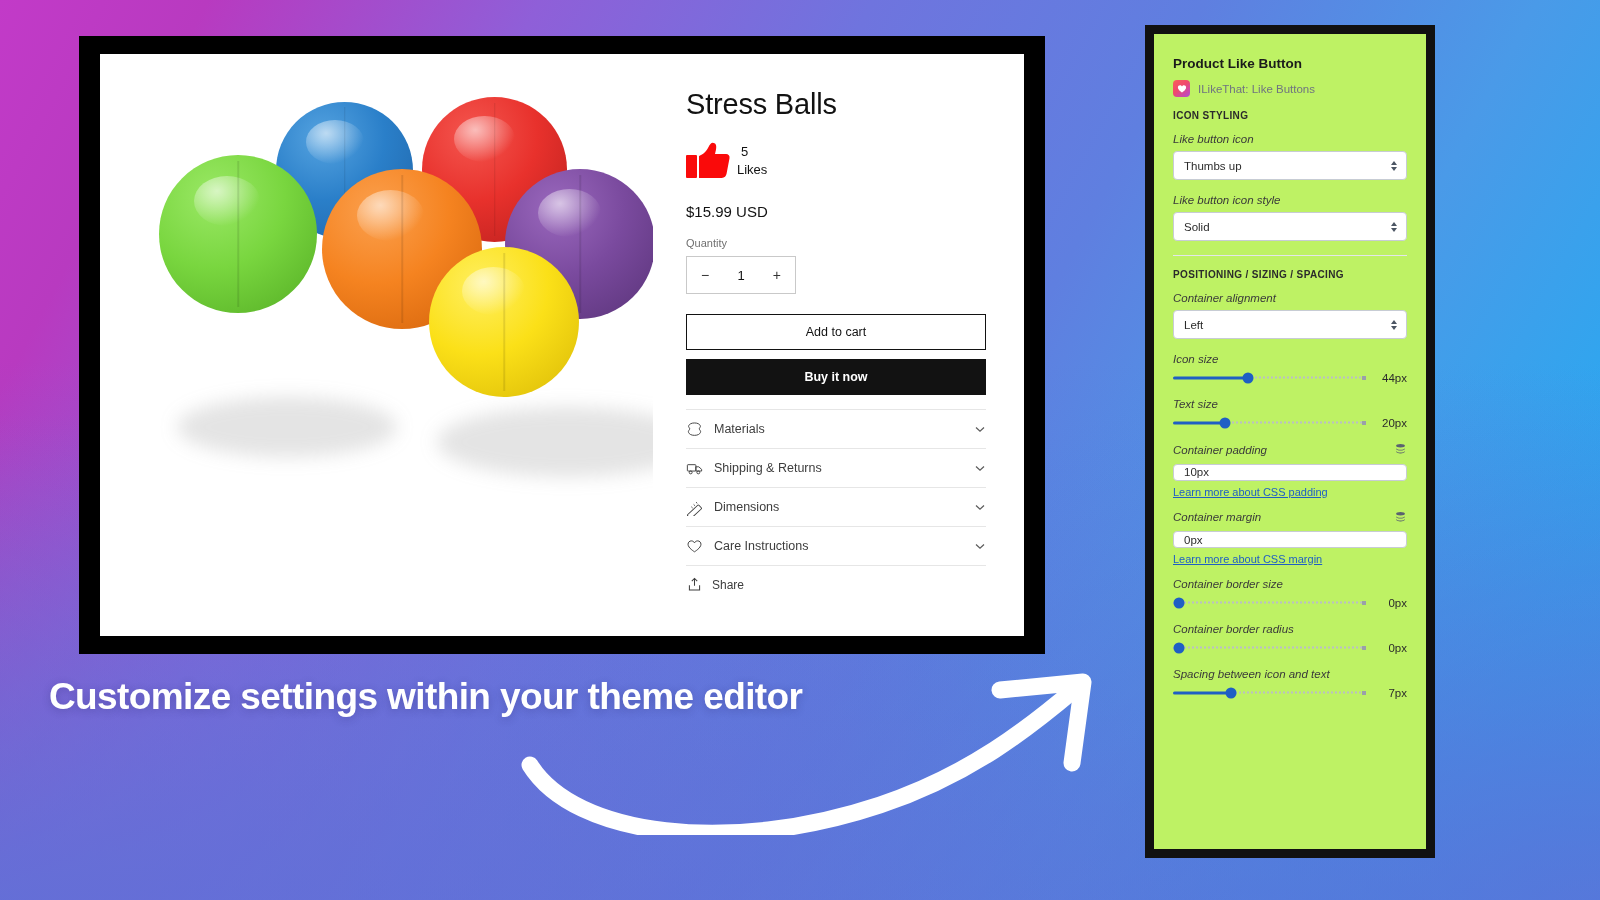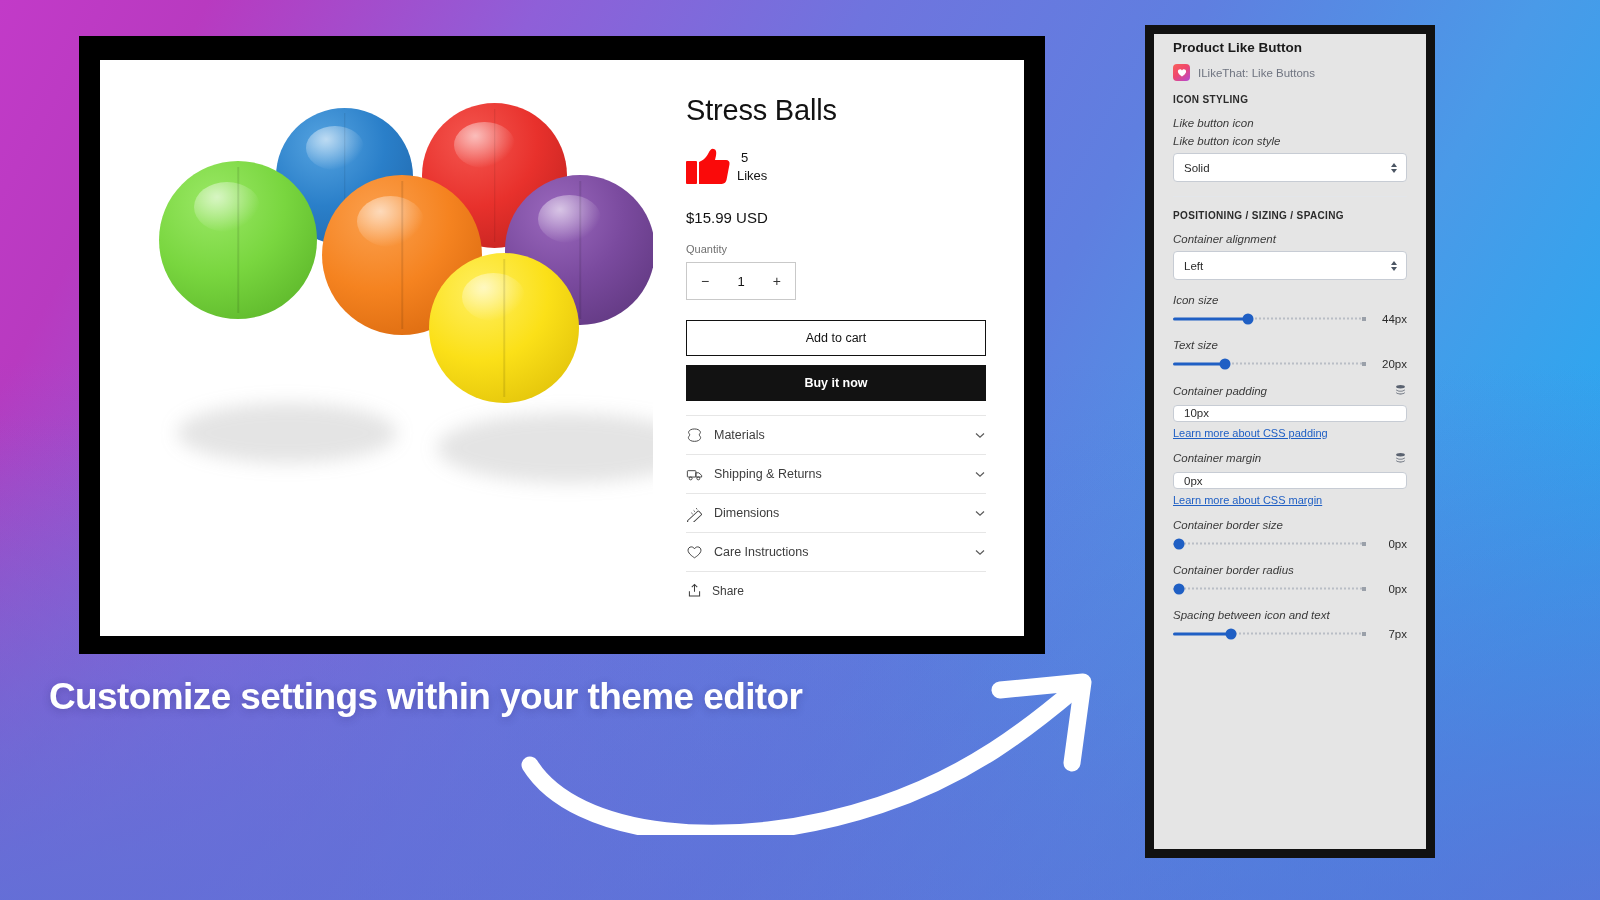--- a/index.html
+++ b/index.html
@@ -34,21 +34,21 @@
       radial-gradient(130% 90% at 0% 100%, rgba(107,115,214,0.85) 0%, rgba(107,115,214,0) 60%),
       radial-gradient(120% 95% at 100% 100%, rgba(92,122,218,0.8) 0%, rgba(92,122,218,0) 62%);
   }
 
   
   #storefront {
     position: absolute;
     left: 79px; top: 36px;
     width: 966px; height: 618px;
     background: #000;
-    padding: 24px 21px 18px 21px;
+    padding: 18px 21px 18px 21px;
   }
   #storefront-inner {
     width: 100%; height: 100%;
     background: #fff;
     display: flex;
     overflow: hidden;
   }
 
   
   .product-media {
@@ -205,22 +205,22 @@
   
   #settings {
     position: absolute;
     left: 1145px; top: 25px;
     width: 290px; height: 833px;
     background: #111;
     padding: 9px;
   }
   #settings-inner {
     width: 100%; height: 100%;
-    background: #e5e5e5;
-    padding: 6px 19px 0 19px;
+    background: #bef264;
+    padding: 22px 19px 0 19px;
     overflow: hidden;
   }
   .panel-title {
     font-size: 13.5px;
     font-weight: 700;
     color: #1b1b1b;
     margin-bottom: 9px;
   }
   .app-row {
     display: flex;
@@ -492,20 +492,27 @@
           <path d="M10 17 C10 17 1.8 11.8 1.8 6.9 C1.8 4.3 3.8 2.6 6.1 2.6 C7.8 2.6 9.2 3.6 10 5 C10.8 3.6 12.2 2.6 13.9 2.6 C16.2 2.6 18.2 4.3 18.2 6.9 C18.2 11.8 10 17 10 17 Z"></path>
         </svg>
       </div>
       <span class="app-name">ILikeThat: Like Buttons</span>
     </div>
 
     
     <div class="section-head">ICON STYLING</div>
 
     <div class="field-label">Like button icon</div>
+    <div class="select">
+      <span class="sel-val">Thumbs up</span>
+      <span class="sel-arrows">
+          <i class="up"></i>
+          <i class="dn"></i>
+        </span>
+    </div>
 
     <div class="field-label">Like button icon style</div>
     <div class="select">
       <span class="sel-val">Solid</span>
       <span class="sel-arrows">
           <i class="up"></i>
           <i class="dn"></i>
         </span>
     </div>
 

